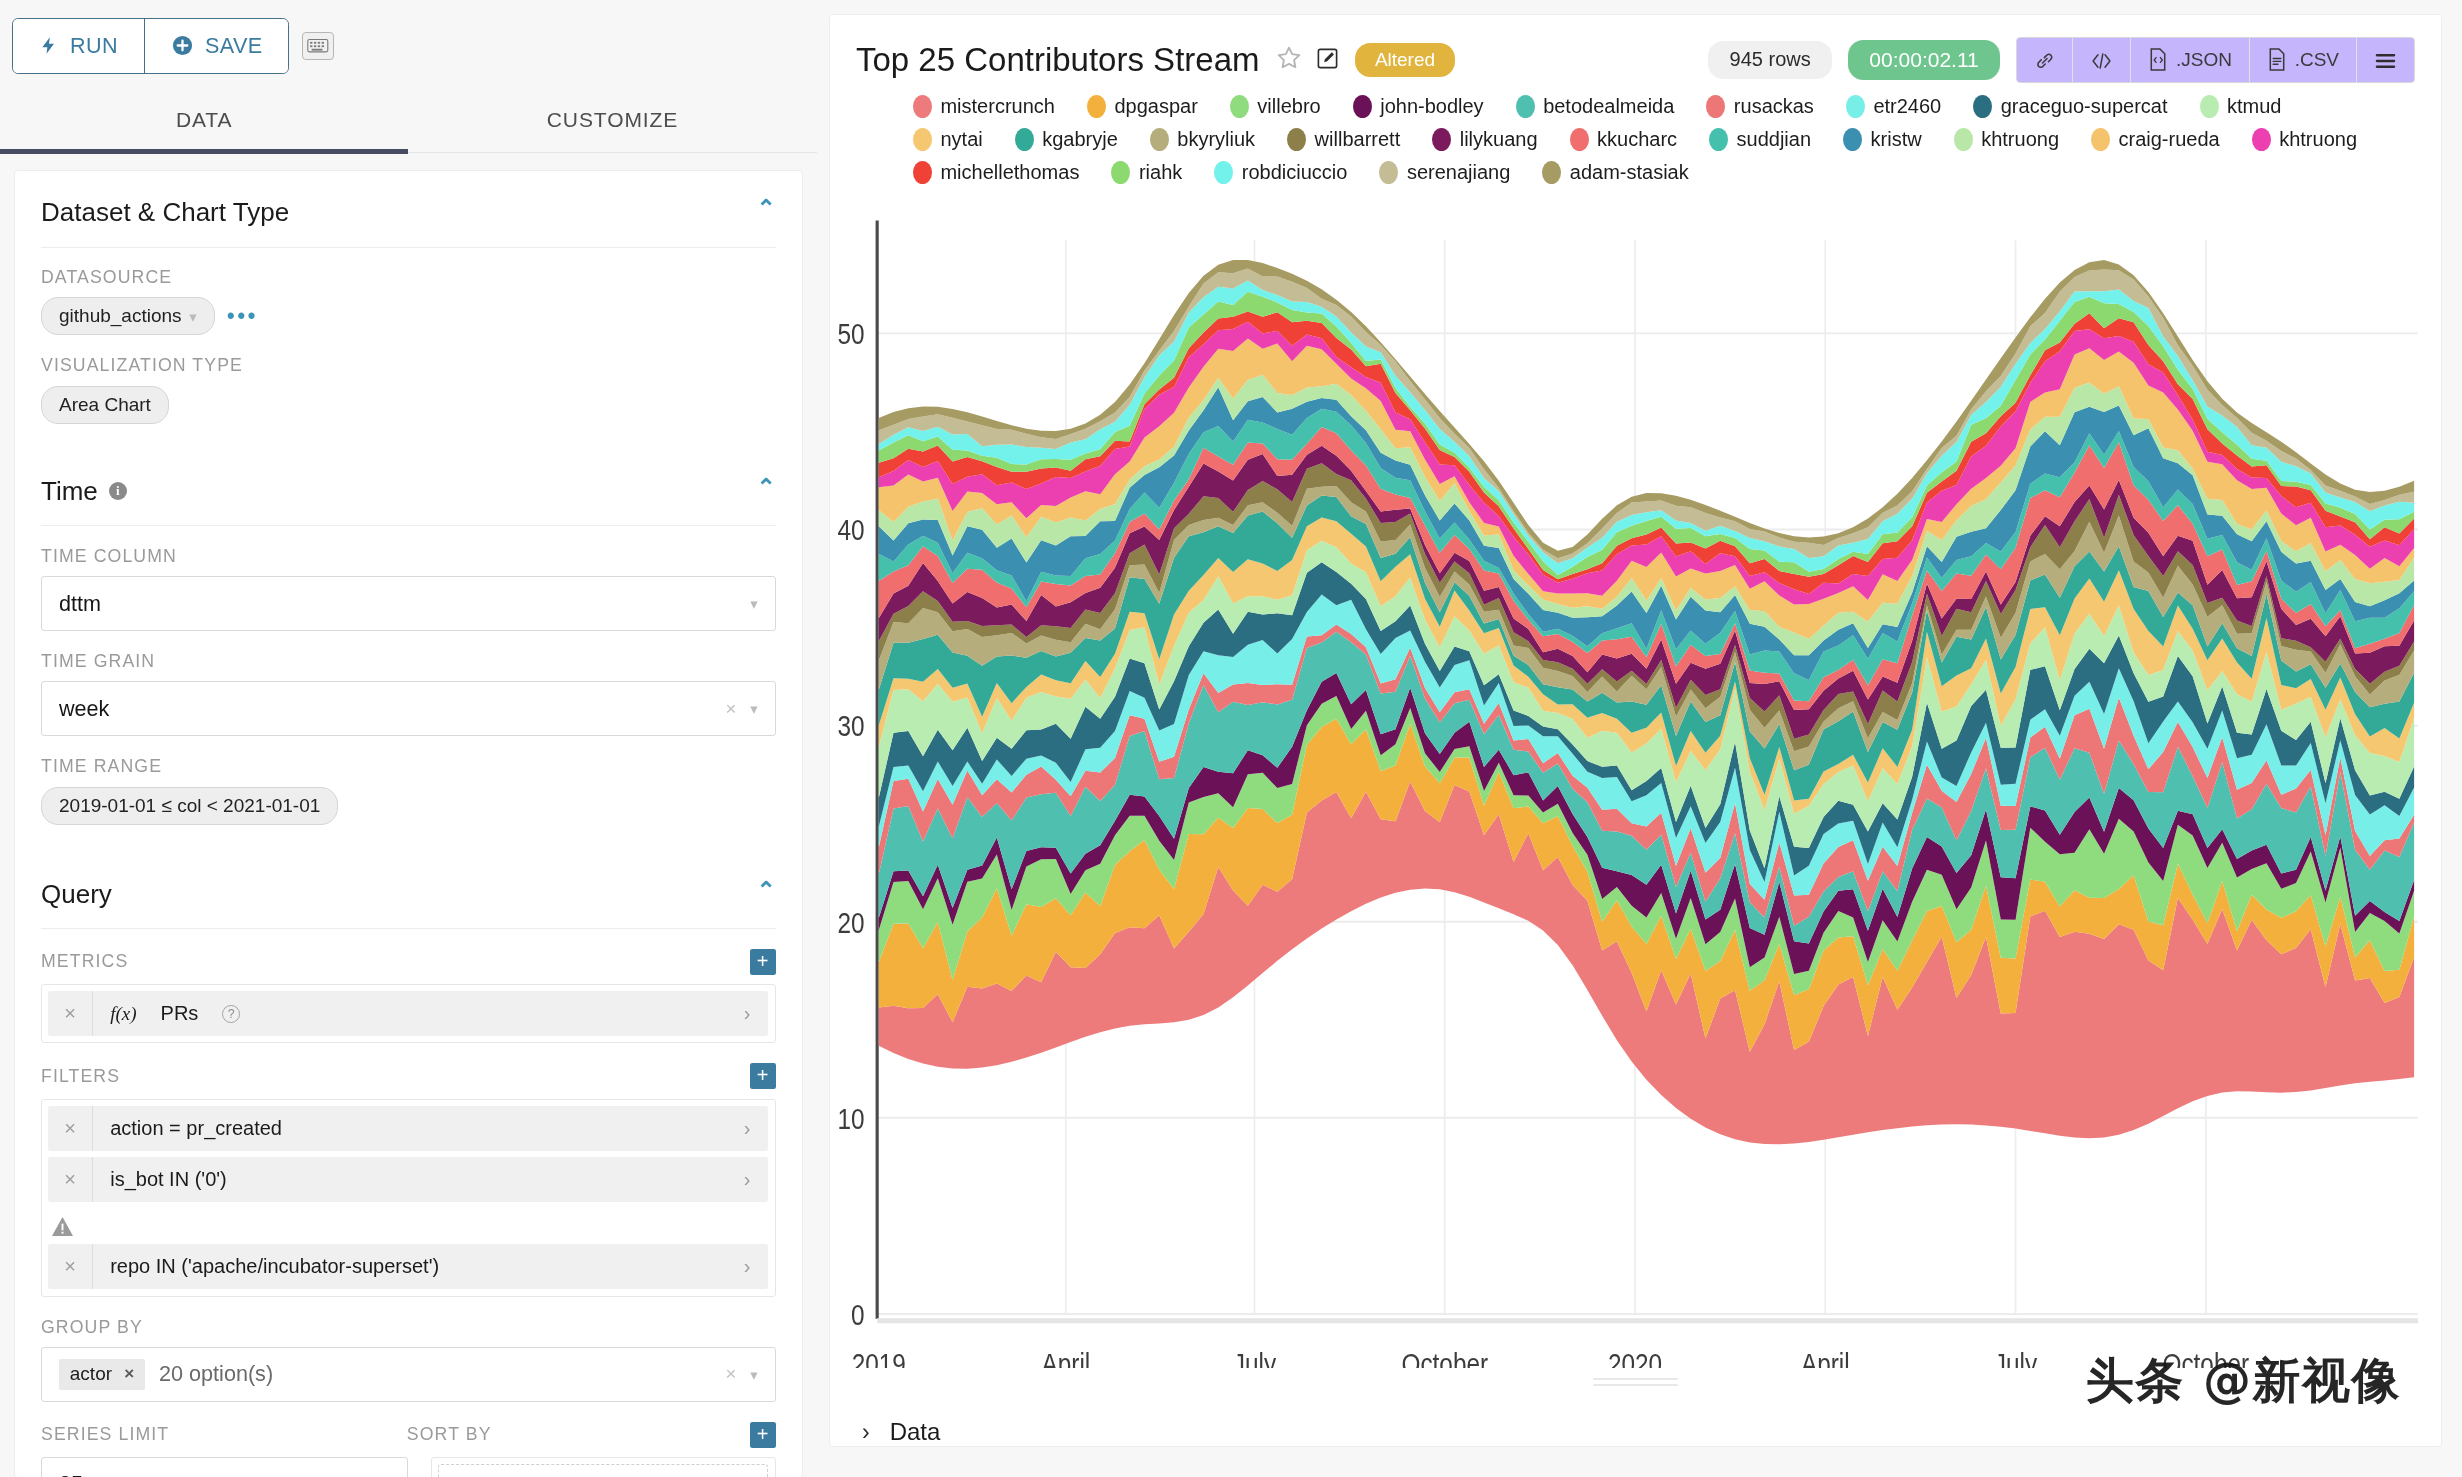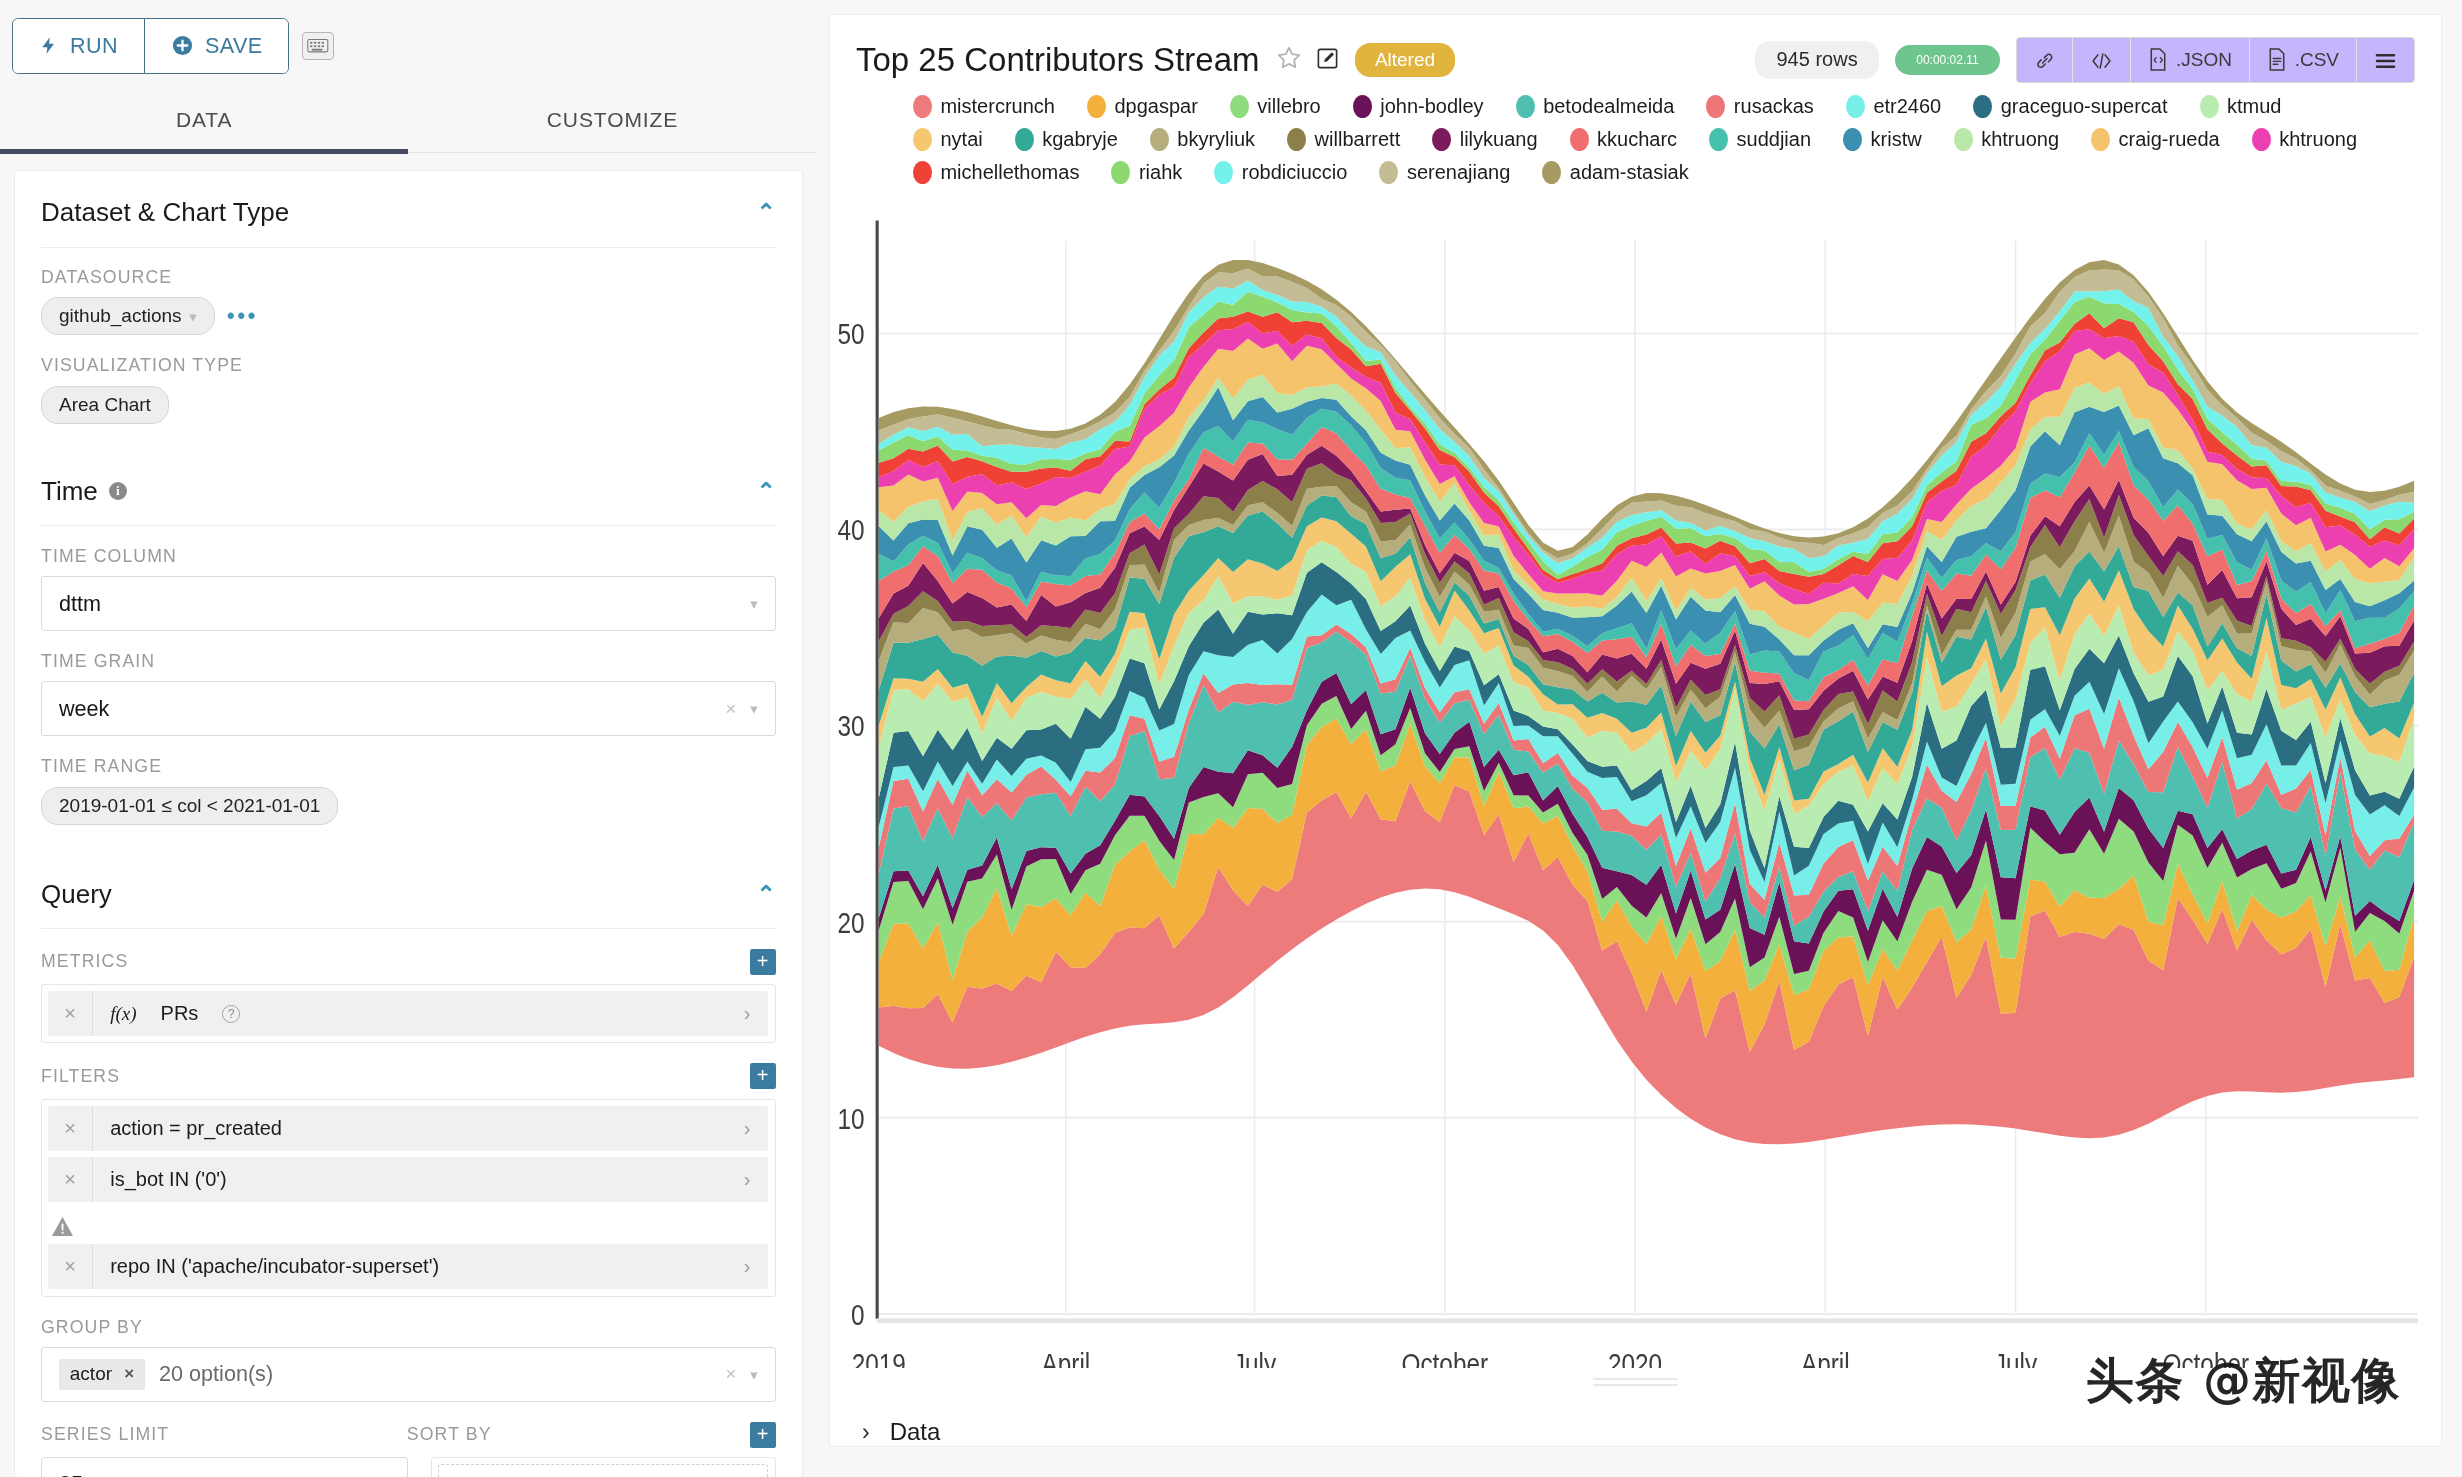--- a/index.html
+++ b/index.html
@@ -46,21 +46,21 @@
     content: ""; position: absolute; left: 0; right: 0; bottom: -1.5px;
     height: 4.6px; background: #484c63;
   }
   .panel-scroll {
     flex: 1; margin: 17px 14px 0 14px; background: #fff;
     border: 0.8px solid #ececec; border-radius: 4.6px;
     overflow: hidden; position: relative;
   }
   .section { padding: 0 26px; }
   .section-head {
-    display: flex; align-items: center; justify-content: space-between;
+    display: flex; align-items: flex-start; justify-content: space-between;
     padding: 26px 0 18.5px;
   }
   .section-title { font-size: 26px; color: #1b1b1b; display: flex; align-items: center; gap: 10.8px; }
   .info-dot {
     width: 18.5px; height: 18.5px; border-radius: 50%;
     background: #8a8a8a; color: #fff; font-size: 13px; font-weight: 700;
     display: inline-flex; align-items: center; justify-content: center;
     font-family: "Liberation Serif", serif;
   }
   .chev-up { color: #3e94b8; font-size: 23px; font-weight: 700; cursor: pointer; line-height: 1; }
@@ -153,21 +153,21 @@
     margin-left: 15.4px; background: #e0b43d; color: #fff;
     font-size: 19px; padding: 6.2px 20px; border-radius: 15.4px; cursor: pointer;
   }
   .header-right { margin-left: auto; display: flex; align-items: center; gap: 15.4px; }
   .rows-pill {
     background: #f0f0f0; border-radius: 15.4px; padding: 7.7px 21.6px;
     font-size: 20px; color: #2b2b2b;
   }
   .time-pill {
     background: #6ec68e; border-radius: 15.4px; padding: 7.7px 21.6px;
-    font-size: 12px; color: #fff;
+    font-size: 21px; color: #fff;
   }
   .tool-group { display: flex; border: 0.8px solid #d9d9d9; border-radius: 3.9px; overflow: hidden; background: #fff; }
   .tool-btn {
     padding: 10.8px 17px; cursor: pointer; display: flex; align-items: flex-end; gap: 7.7px;
     font-size: 19px; color: #3a3a3a; background: #c4b5fd;
   }
   .tool-btn + .tool-btn { border-left: 0.8px solid #e2e2e2; }
 
   .legend {
     padding: 4.6px 31px 6.2px 83px;

